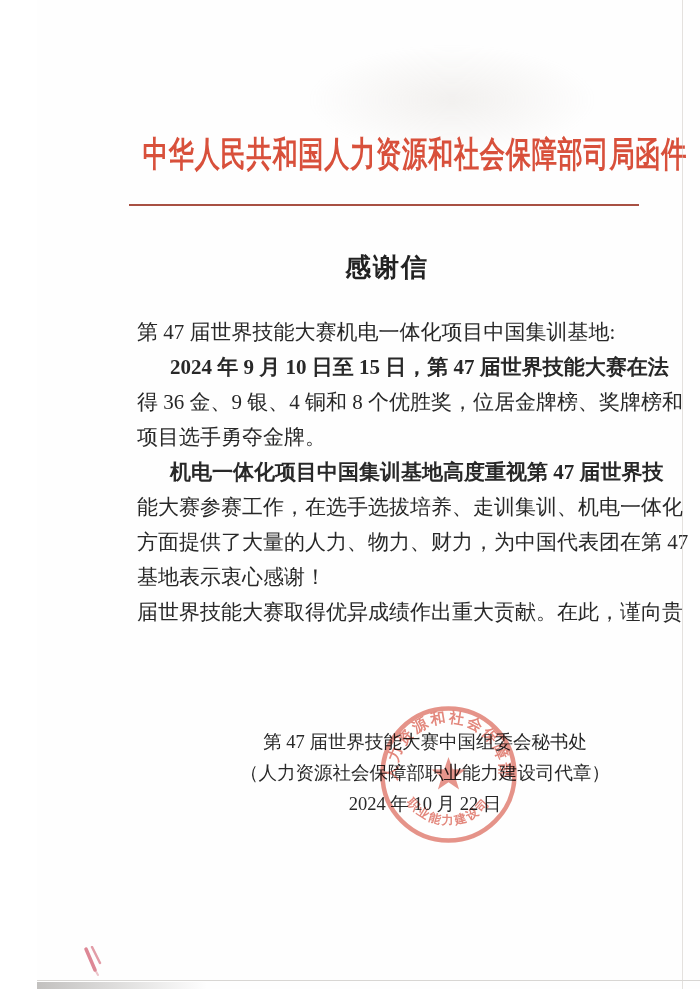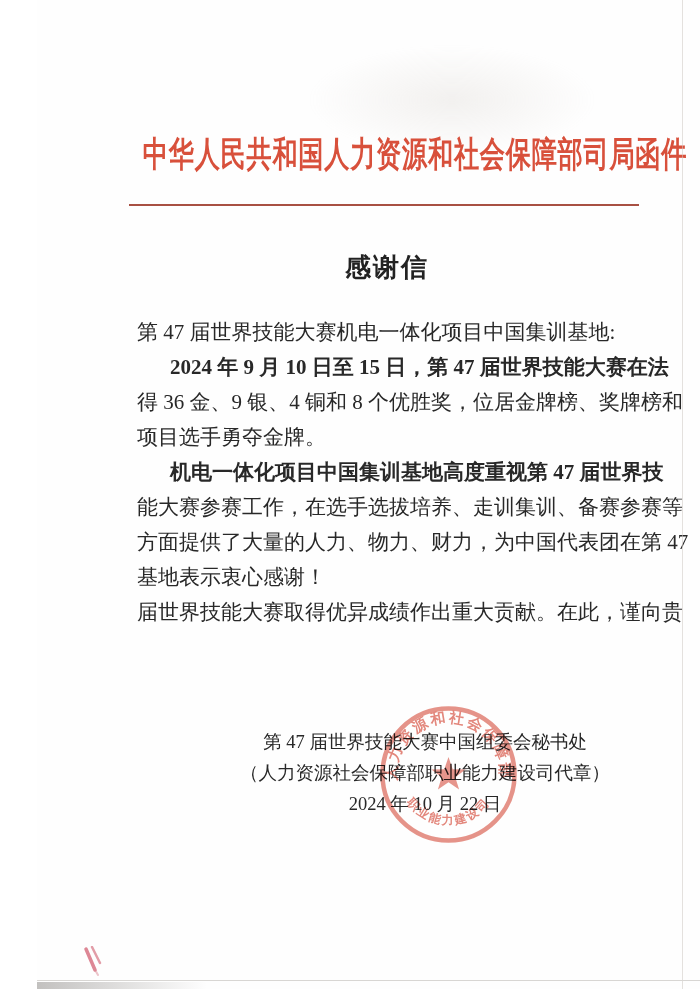--- a/index.html
+++ b/index.html
@@ -93,21 +93,21 @@
   <div class="letter-title">感谢信</div>
 
   <div class="letter-body">
     <div class="line plain">第 47 届世界技能大赛机电一体化项目中国集训基地:</div>
 
     <div class="line indent">2024 年 9 月 10 日至 15 日，第 47 届世界技能大赛在法</div>
     <div class="line">得 36 金、9 银、4 铜和 8 个优胜奖，位居金牌榜、奖牌榜和</div>
     <div class="line last">项目选手勇夺金牌。</div>
 
     <div class="line indent">机电一体化项目中国集训基地高度重视第 47 届世界技</div>
-    <div class="line">能大赛参赛工作，在选手选拔培养、走训集训、备赛参赛等</div>
+    <div class="line">能大赛参赛工作，在选手选拔培养、走训集训、机电一体化</div>
     <div class="line">方面提供了大量的人力、物力、财力，为中国代表团在第 47</div>
     <div class="line last">基地表示衷心感谢！</div>
     <div class="line">届世界技能大赛取得优异成绩作出重大贡献。在此，谨向贵</div>
   </div>
 
   <div class="signature">
     <div class="sig-line">第 47 届世界技能大赛中国组委会秘书处</div>
     <div class="sig-line">（人力资源社会保障部职业能力建设司代章）</div>
     <div class="sig-line">2024 年 10 月 22 日</div>
   </div>

